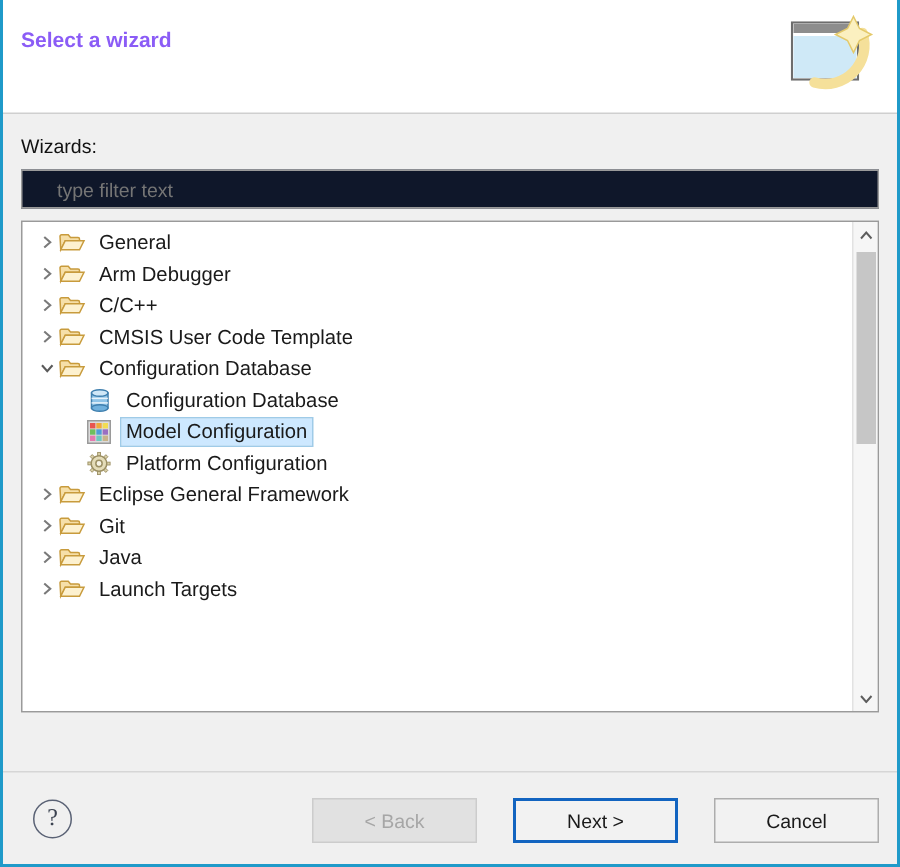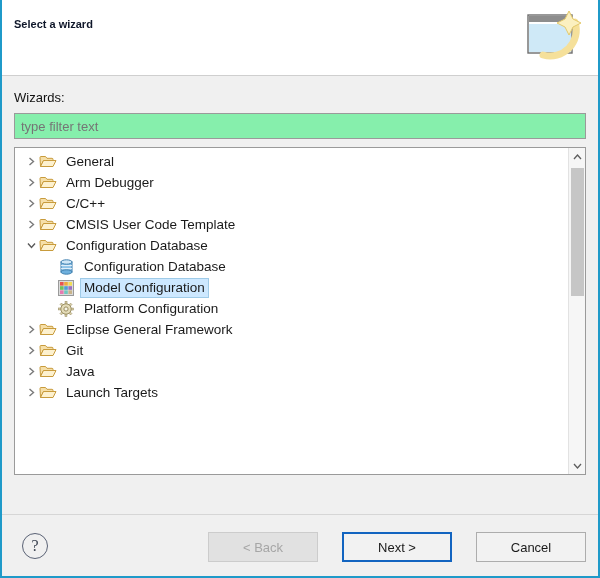--- a/index.html
+++ b/index.html
@@ -68,23 +68,23 @@
   #banner {
     flex: 0 0 auto;
     height: 76px;
     background: #ffffff;
     border-bottom: 1px solid #cfcfcf;
     position: relative;
   }
   #banner-title {
     position: absolute;
     left: 12px; top: 18px;
-    font-size: 11px;
+    font-size: 14px;
     font-weight: bold;
-    color: #0f172a;
+    color: #8b5cf6;
   }
   #banner-icon {
     position: absolute;
     right: 10px; top: 5px;
     width: 72px; height: 66px;
   }
   
   #body {
     flex: 1 1 auto;
     background: #f0f0f0;
@@ -94,25 +94,25 @@
   #wizards-label {
     margin-top: 14px;
     font-size: 13px;
     color: #111111;
   }
   #filter-input {
     margin-top: 8px;
     width: 100%;
     height: 26px;
     border: 1px solid #9a9a9a;
-    background: #86efac;
+    background: #0f172a;
     font-family: "Liberation Sans", sans-serif;
     font-size: 13px;
     color: #6f6f6f;
-    padding: 0 6px;
+    padding: 0 23px;
     outline: none;
   }
   #tree-wrap {
     margin-top: 8px;
     height: 328px;
     border: 1px solid #9a9a9a;
     background: #ffffff;
     display: flex;
     overflow: hidden;
   }

